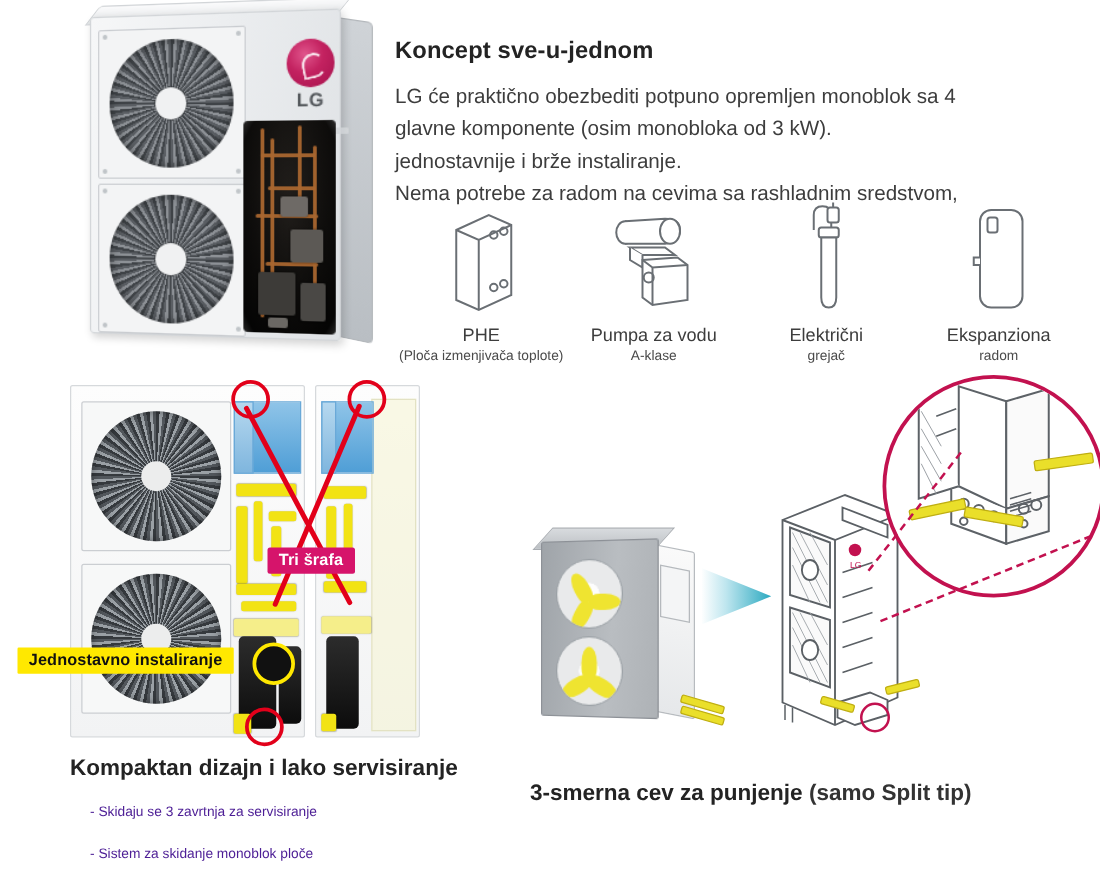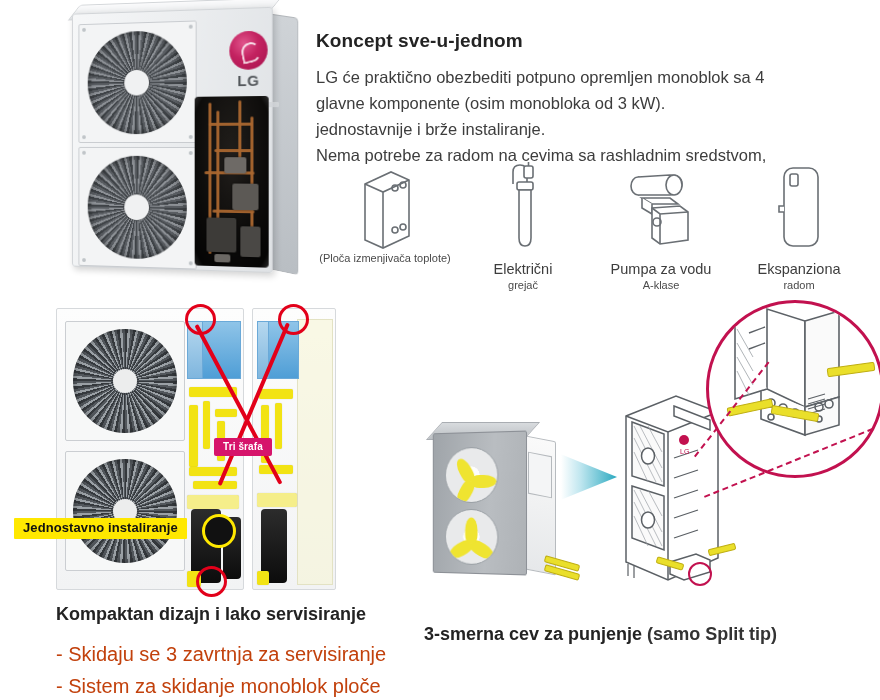--- a/index.html
+++ b/index.html
@@ -137,21 +137,21 @@
   .screw-ring{
     position:absolute;border:3.5px solid #e2001a;border-radius:50%;
     width:25px;height:25px;background:transparent;
   }
   .screw-line{position:absolute;background:#e2001a;transform-origin:0 0;height:3.5px;border-radius:2px;}
 
   .badge{
     position:absolute;white-space:nowrap;font-weight:bold;letter-spacing:.1px;
     padding:3px 9px 4px;line-height:1.1;
   }
-  #badge-tri-srafa{background:#d6146b;color:#ffffff;font-size:10px;border-radius:2px;}
+  #badge-tri-srafa{background:#d6146b;color:#ffffff;font-size:13px;border-radius:2px;}
   #badge-servis{background:#ffe800;color:#111111;font-size:13px;border-radius:1px;}
   #servis-dot{
     position:absolute;width:28px;height:28px;border-radius:50%;
     background:#111;border:3px solid #ffe800;
   }
 
   
   #threeway{left:418px;top:300px;width:462px;height:298px;}
   .iso-unit{position:absolute;}
   .iso-gray{
@@ -193,21 +193,21 @@
   .dashline{position:absolute;border-top:2.5px dashed #c2114f;transform-origin:0 0;}
   #pipe-ring{
     position:absolute;width:20px;height:20px;border:2.5px solid #c2114f;border-radius:50%;
   }
 
   
   #caption-left{left:56px;top:604px;width:360px;}
   #caption-right{left:424px;top:624px;width:440px;}
   .cap-title{font-size:18px;color:#232323;margin:0 0 12px 0;line-height:1.2;}
   .cap-title .muted{color:#333;}
-  .cap-item{font-size:20px;color:#c2410c;line-height:1.62;margin:0;}
+  .cap-item{font-size:11px;color:#4c1d95;line-height:1.62;margin:16px;}
 </style>
 </head>
 <body>
 
 <div class="page">
 
   <div class="abs nosel" id="hero-photo">
     <div class="unit-photo">
       <div class="ph-top"></div>
       <div class="ph-side"></div>
@@ -266,52 +266,53 @@
       <div class="comp-ico">
         <svg width="68" height="88" viewBox="0 0 68 88" fill="none" stroke="#6a6f74" stroke-width="1.6">
           <path d="M14 20 L40 8 L58 16 L58 72 L32 84 L14 76 Z" fill="#fff"></path>
           <path d="M14 20 L32 28 L58 16 M32 28 L32 84" fill="none"></path>
           <circle cx="44" cy="24" r="3"></circle>
             <circle cx="52" cy="21" r="3"></circle>
           <circle cx="44" cy="66" r="3"></circle>
             <circle cx="52" cy="63" r="3"></circle>
         </svg>
       </div>
+      <div class="comp-name">PHE</div>
       <div class="comp-sub">(Ploča izmenjivača toplote)</div>
-    </div>
-
-    <div class="comp">
-      <div class="comp-ico">
-        <svg width="56" height="92" viewBox="0 0 56 92" fill="none" stroke="#6a6f74" stroke-width="1.6">
-          <path d="M18 24 L18 12 Q18 5 25 5 Q32 5 32 12 L32 22" fill="none"></path>
-          <rect x="29" y="6" width="9" height="12" rx="2" fill="#fff"></rect>
-          <path d="M33.5 6 L33.5 2"></path>
-          <rect x="22" y="22" width="16" height="8" rx="2" fill="#fff"></rect>
-          <path d="M24 30 L24 78 Q24 86 30 86 Q36 86 36 78 L36 30 Z" fill="#fff"></path>
-        </svg>
-      </div>
-      <div class="comp-name">Električni</div>
-      <div class="comp-sub">grejač</div>
     </div>
 
     <div class="comp">
       <div class="comp-ico">
         <svg width="86" height="88" viewBox="0 0 86 88" fill="none" stroke="#6a6f74" stroke-width="1.6">
           <ellipse cx="20" cy="22" rx="7" ry="9" fill="#fff"></ellipse>
           <path d="M20 13 L52 11 Q64 11 64 20 Q64 29 52 31 L20 31" fill="#fff"></path>
           <ellipse cx="56" cy="21" rx="8" ry="10" fill="#fff"></ellipse>
           <path d="M24 34 L52 34 L60 40 L34 40 Z" fill="#fff"></path>
           <path d="M24 34 L24 44 L34 50 L34 40" fill="#fff"></path>
           <path d="M34 44 L62 42 L70 48 L70 76 L42 80 L34 74 Z" fill="#fff"></path>
           <path d="M34 44 L42 50 L70 48 M42 50 L42 80" fill="none"></path>
           <circle cx="39" cy="58" r="4"></circle>
         </svg>
       </div>
       <div class="comp-name">Pumpa za vodu</div>
       <div class="comp-sub">A-klase</div>
+    </div>
+
+    <div class="comp">
+      <div class="comp-ico">
+        <svg width="56" height="92" viewBox="0 0 56 92" fill="none" stroke="#6a6f74" stroke-width="1.6">
+          <path d="M18 24 L18 12 Q18 5 25 5 Q32 5 32 12 L32 22" fill="none"></path>
+          <rect x="29" y="6" width="9" height="12" rx="2" fill="#fff"></rect>
+          <path d="M33.5 6 L33.5 2"></path>
+          <rect x="22" y="22" width="16" height="8" rx="2" fill="#fff"></rect>
+          <path d="M24 30 L24 78 Q24 86 30 86 Q36 86 36 78 L36 30 Z" fill="#fff"></path>
+        </svg>
+      </div>
+      <div class="comp-name">Električni</div>
+      <div class="comp-sub">grejač</div>
     </div>
 
     <div class="comp">
       <div class="comp-ico">
         <svg width="62" height="90" viewBox="0 0 62 90" fill="none" stroke="#6a6f74" stroke-width="1.6">
           <rect x="16" y="6" width="34" height="78" rx="9" fill="#fff"></rect>
           <rect x="22" y="12" width="8" height="12" rx="2"></rect>
           <path d="M16 44 L11 44 L11 50 L16 50" fill="#fff"></path>
         </svg>
       </div>

